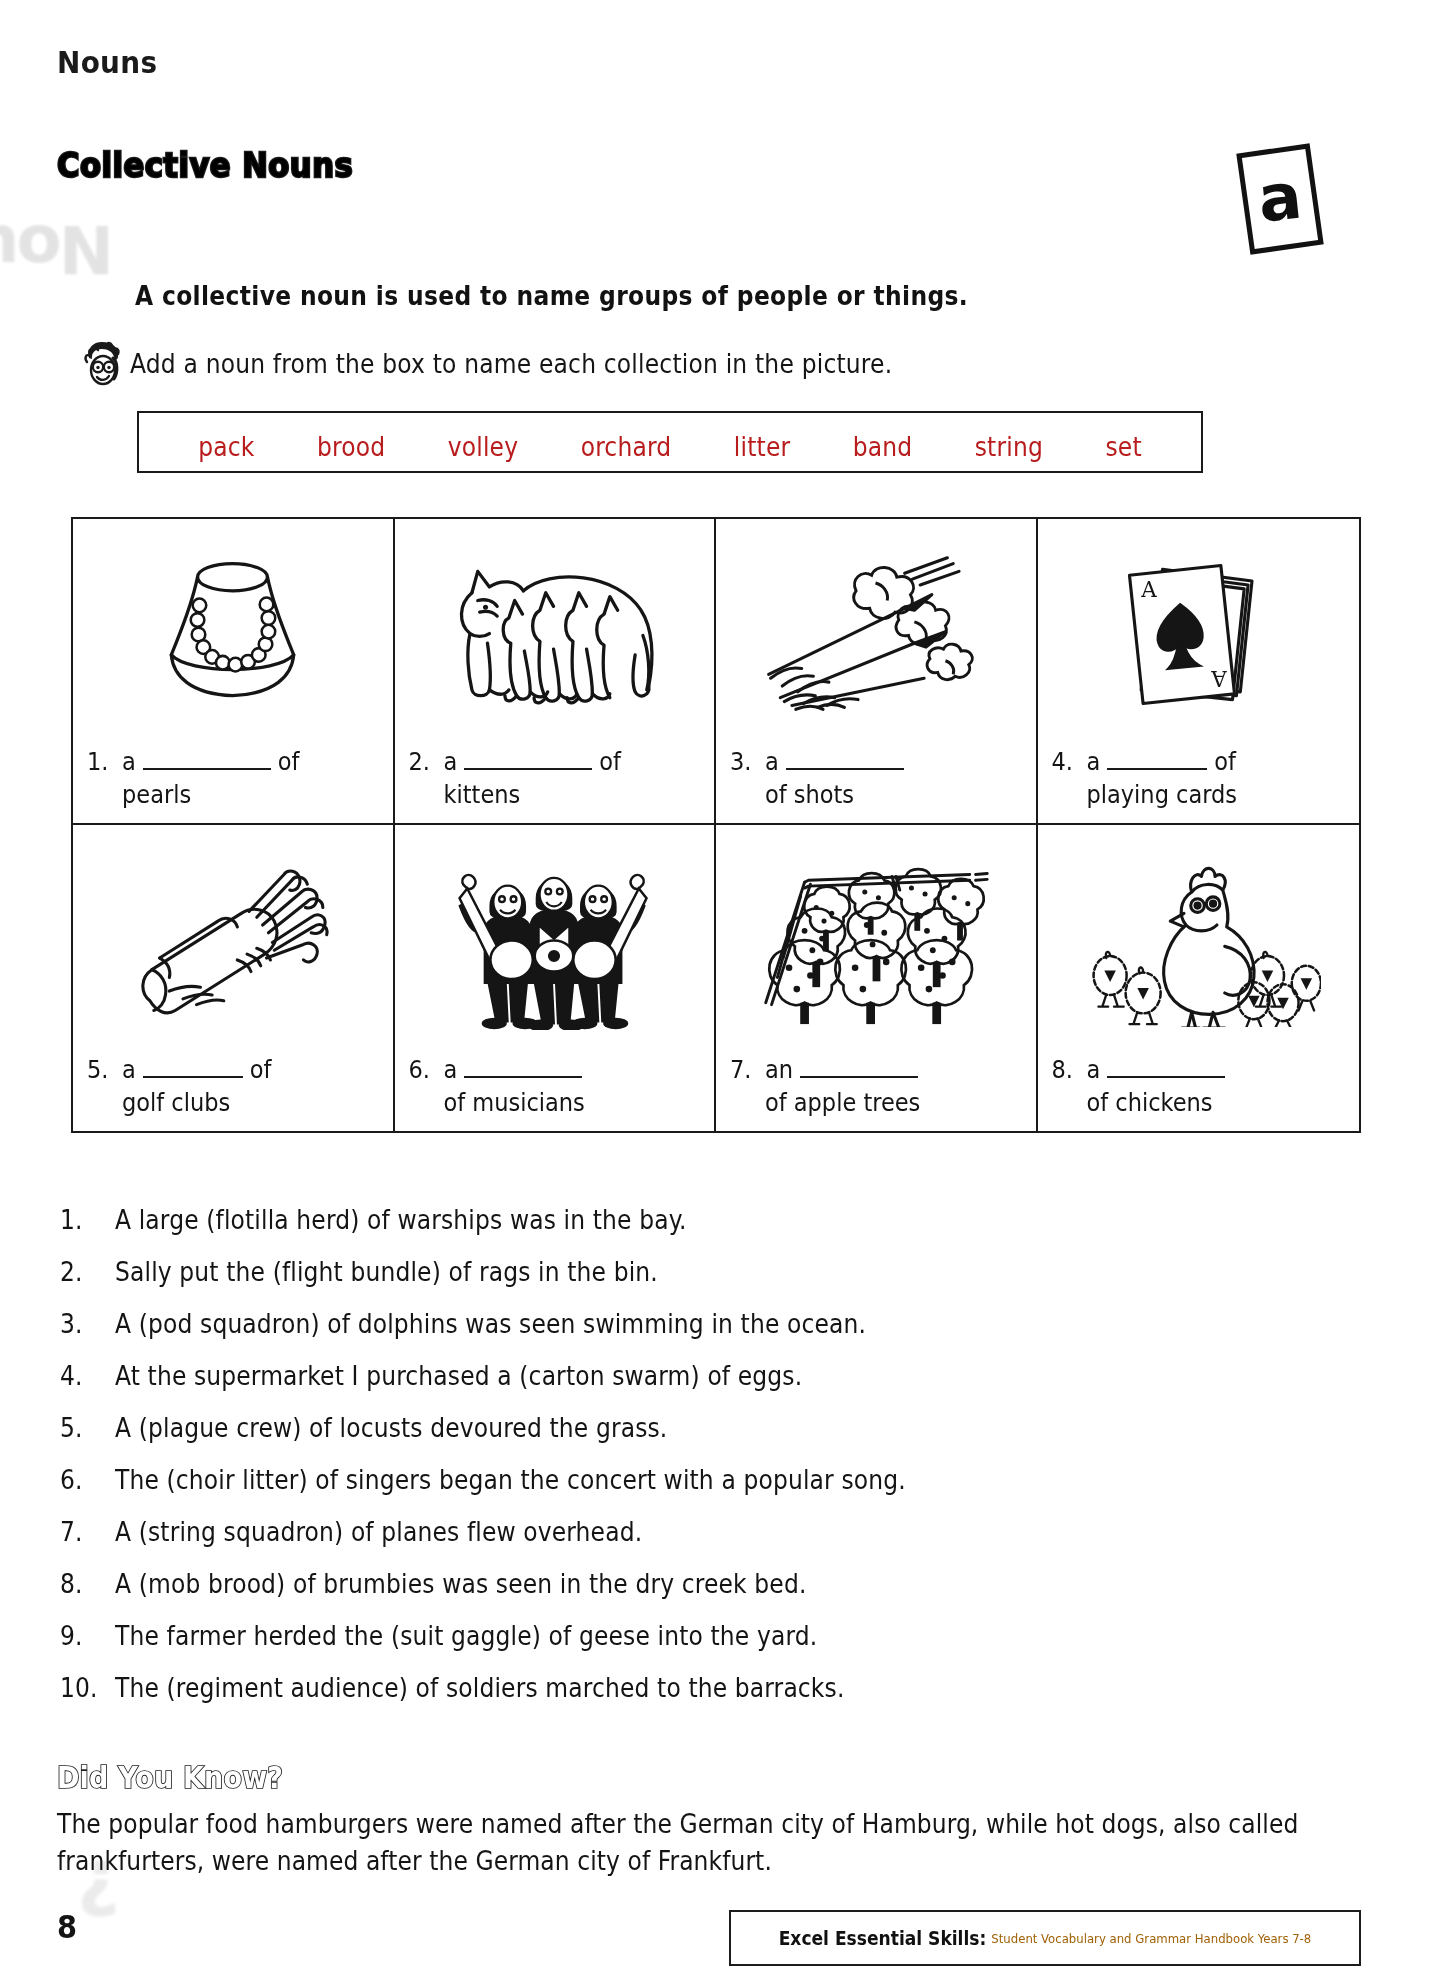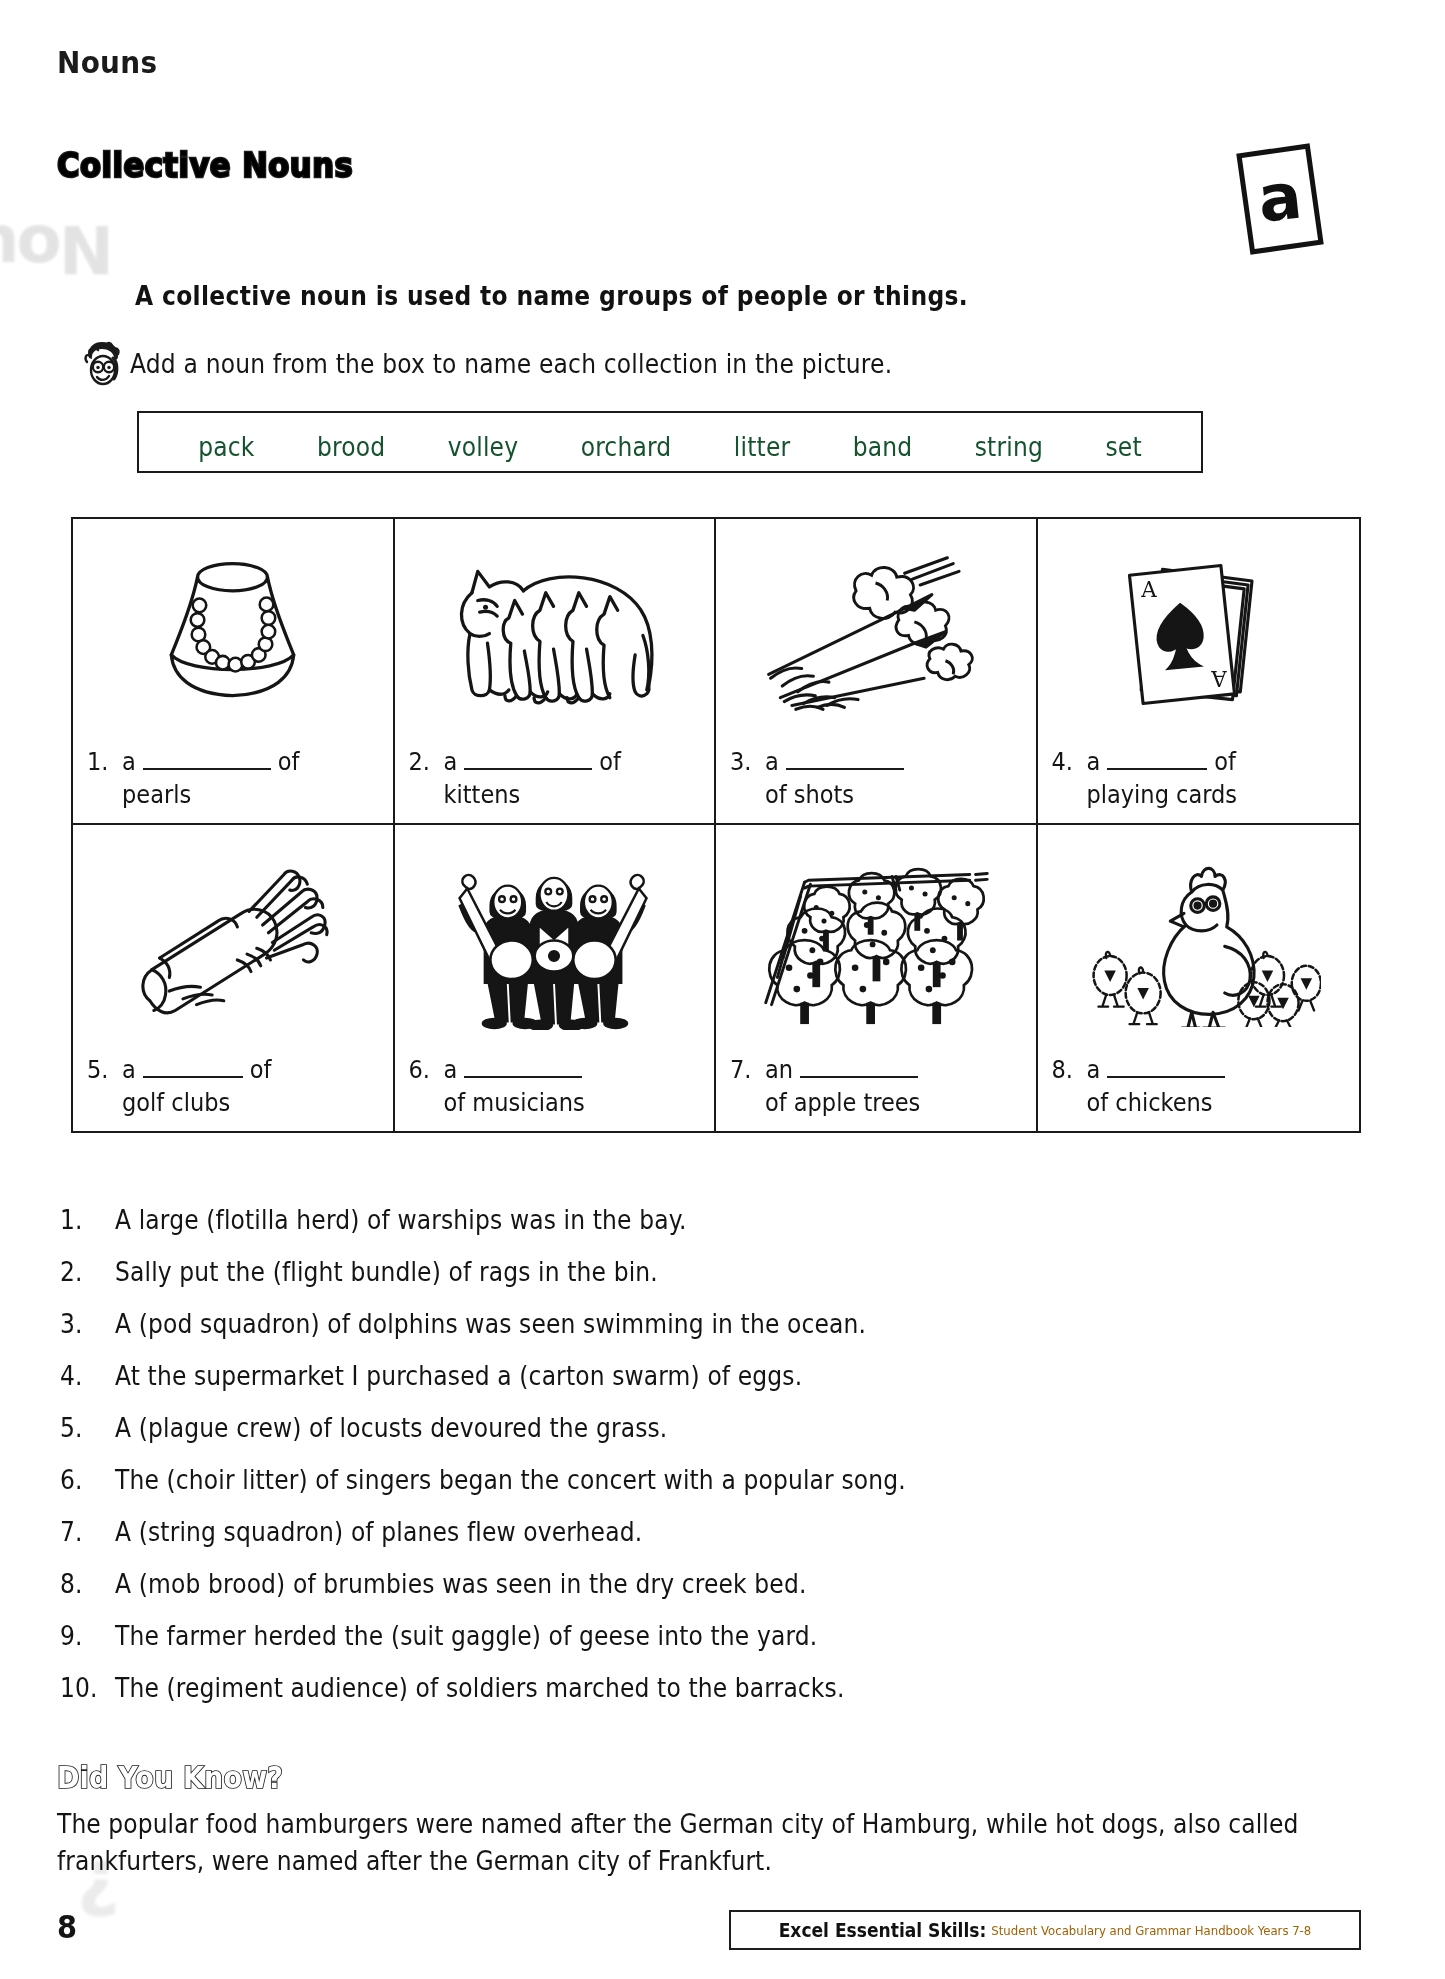--- a/index.html
+++ b/index.html
@@ -149,21 +149,21 @@
     border: 2.5px solid #1a1a1a;
     box-sizing: border-box;
     display: flex;
     align-items: center;
     justify-content: space-around;
     padding: 0 28px;
   }
   .word-bank .word {
     font-family: "DejaVu Sans Condensed", "DejaVu Sans", sans-serif;
     font-size: 26px;
-    color: #14532d;
+    color: #b91c1c;
     letter-spacing: 0.2px;
     margin-top: 9px;
   }
 
   
   .picture-grid {
     position: absolute;
     left: 71px;
     top: 517px;
     width: 1290px;
@@ -276,21 +276,21 @@
     font-family: "DejaVu Sans Condensed", "DejaVu Sans", sans-serif;
     font-size: 32px;
     font-weight: 700;
     color: #141414;
   }
   .footer-box {
     position: absolute;
     left: 729px;
     top: 1910px;
     width: 632px;
-    height: 40px;
+    height: 56px;
     border: 2px solid #1d1d1d;
     box-sizing: border-box;
     display: flex;
     align-items: center;
     justify-content: center;
     gap: 5px;
     background: #ffffff;
   }
   .footer-brand {
     font-family: "DejaVu Sans Condensed", "DejaVu Sans", sans-serif;

